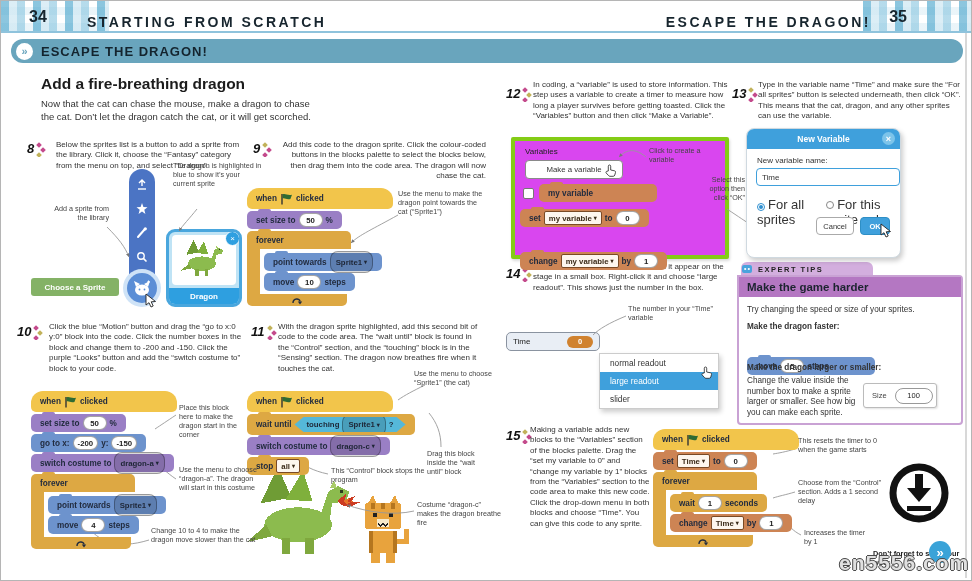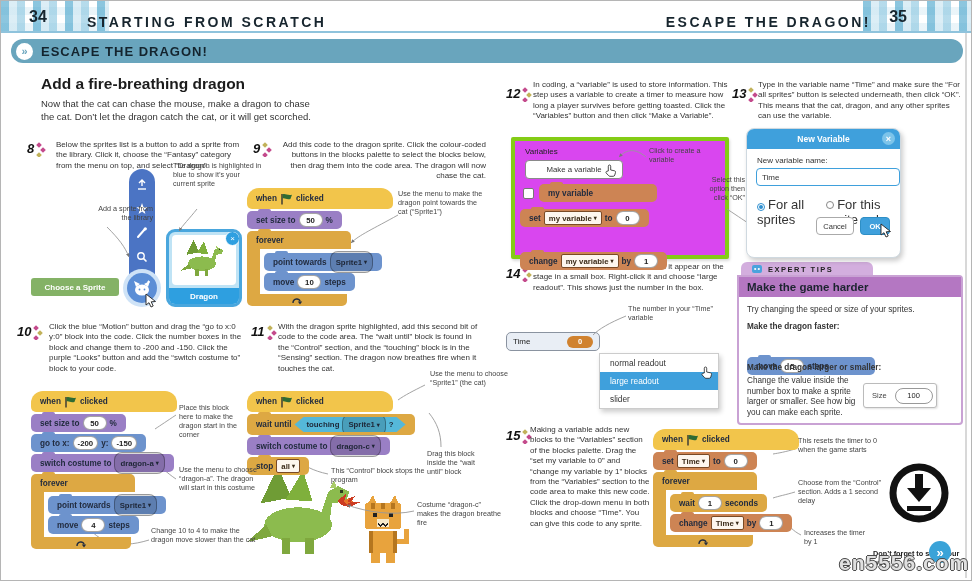--- a/index.html
+++ b/index.html
@@ -61,21 +61,21 @@
   .radio.checked::after{content:"";width:4px;height:4px;border-radius:50%;background:#2e8fd0;}
   .dlg-btns{position:absolute;right:10px;top:88px;display:flex;gap:6px;}
   .btn-cancel{width:36px;height:16px;background:#fff;border:1px solid #aaa;border-radius:4px;font-size:7.5px;color:#333;display:flex;align-items:center;justify-content:center;}
   .btn-ok{width:28px;height:16px;background:var(--dialog_blue,#3fa0dc);border:1px solid #2e8fc6;border-radius:4px;font-size:7.5px;color:#fff;font-weight:bold;display:flex;align-items:center;justify-content:center;}
   .readout{position:absolute;left:505px;top:331px;width:94px;height:19px;background:#e9eef5;border:1px solid #8a93a0;border-radius:5px;display:flex;align-items:center;justify-content:space-between;padding:0 6px;box-sizing:border-box;font-size:8px;color:#222;}
   .readout-val{width:26px;height:12px;background:#d0822f;border-radius:6px;color:#fff;font-size:7.5px;font-weight:bold;display:flex;align-items:center;justify-content:center;}
   .ctx-menu{position:absolute;left:598px;top:352px;width:118px;background:#fff;border:1px solid #ccc;box-shadow:2px 3px 5px rgba(0,0,0,.2);z-index:4;}
   .ctx-row{height:18px;display:flex;align-items:center;padding-left:10px;font-size:8.3px;color:#333;}
   .ctx-row.sel{background:#3fa0dc;color:#fff;}
   
-  .tips-tab{position:absolute;left:740px;top:261px;width:132px;height:14px;background:#d3aede;border-radius:6px 6px 0 0;display:flex;align-items:center;gap:5px;padding-left:10px;box-sizing:border-box;font-size:7.5px;font-weight:bold;letter-spacing:1.5px;color:#222;z-index:1;}
+  .tips-tab{position:absolute;left:740px;top:261px;width:132px;height:14px;background:#d3aede;border-radius:6px 6px 0 0;display:flex;align-items:center;gap:5px;padding-left:0;box-sizing:border-box;font-size:7.5px;font-weight:bold;letter-spacing:1.5px;color:#222;z-index:1;}
   .tips-box{position:absolute;left:736px;top:274px;width:226px;height:150px;background:#fff;border:2px solid #c9a2d4;border-radius:0 4px 4px 4px;box-sizing:border-box;z-index:2;}
   .tips-head{height:20px;background:var(--tips_purple,#b477c2);display:flex;align-items:center;padding-left:8px;font-size:11.5px;font-weight:bold;color:#1d2430;}
   .tips-body{font-size:8.2px;color:#333;line-height:1.3;}
   .size-box{position:absolute;left:124px;top:106px;width:74px;height:25px;background:#fff;border:1px solid #bbb;border-radius:3px;display:flex;align-items:center;gap:8px;padding-left:8px;box-sizing:border-box;font-size:7.5px;color:#444;box-shadow:1px 1px 2px rgba(0,0,0,.12);}
   .size-oval{width:36px;height:14px;border:1px solid #999;border-radius:8px;display:flex;align-items:center;justify-content:center;font-size:7.5px;color:#222;}
   
   .save-cap{position:absolute;left:872px;top:548px;width:92px;text-align:left;font-size:7.3px;font-weight:bold;color:#222;line-height:1.3;}
   .pageturn{position:absolute;left:928px;top:540px;width:22px;height:22px;border-radius:50%;background:#3aa3d8;color:#fff;font-size:13px;font-weight:bold;display:flex;align-items:center;justify-content:center;z-index:5;}
   .watermark{position:absolute;left:838px;top:550px;font-size:21px;font-weight:bold;color:#e0e0e0;letter-spacing:1px;text-shadow:-1px 0 #4a4a4a,1px 0 #4a4a4a,0 -1px #4a4a4a,0 1px #4a4a4a;z-index:6;}
   .page-edge{position:absolute;right:4px;top:32px;width:2px;height:545px;background:#d8d8d8;}
@@ -234,21 +234,21 @@
       <svg width="11" height="15">
         <g fill="#c44a8c">
           <rect x="1" y="1" width="4" height="4" transform="rotate(45 3 3)" fill="#c2b25a"></rect>
           <rect x="5" y="6" width="4" height="4" transform="rotate(45 7 8)"></rect>
           <rect x="1" y="11" width="4" height="4" transform="rotate(45 3 13)"></rect>
         </g>
       </svg>
     </div>
   <div class="step-text" style="left:529px;top:424px;width:120px;">Making a variable adds new blocks to the “Variables” section of the blocks palette. Drag the “set my variable to 0” and “change my variable by 1” blocks from the “Variables” section to the code area to make this new code. Click the drop-down menu in both blocks and choose “Time”. You can give this code to any sprite.</div>
 
-  <div class="ann" style="left:52px;top:203px;width:56px;text-align:right;margin-left:44px;">Add a sprite from the library</div>
+  <div class="ann" style="left:52px;top:203px;width:56px;text-align:right;">Add a sprite from the library</div>
   <div class="ann" style="left:172px;top:160px;width:90px;">The dragon is highlighted in blue to show it’s your current sprite</div>
 
   <div class="toolbar">
     <svg width="12" height="12">
         <path d="M6,1 L6,7 M3,4 L6,1 L9,4" stroke="#fff" stroke-width="1.4" fill="none"></path>
         <path d="M2,10 H10" stroke="#fff" stroke-width="1.4"></path>
       </svg>
     <svg width="12" height="12">
         <polygon points="6,0 7.4,4 11.5,4.3 8.3,6.8 9.4,11 6,8.6 2.6,11 3.7,6.8 0.5,4.3 4.6,4" fill="#fff"></polygon>
       </svg>
@@ -414,21 +414,21 @@
         </span>
     </div>
     <div class="blk" style="background:var(--control,#dda843);">
       <span>stop</span>
       <span class="dd-rect">
           <span>all</span>
           <span class="caret">▾</span>
         </span>
     </div>
   </div>
-  <div class="ann" style="left:429px;top:368px;width:80px;">Use the menu to choose “Sprite1” (the cat)</div>
+  <div class="ann" style="left:413px;top:368px;width:80px;">Use the menu to choose “Sprite1” (the cat)</div>
   <div class="ann" style="left:330px;top:465px;width:94px;">This “Control” block stops the program</div>
   <div class="ann" style="left:426px;top:448px;width:62px;">Drag this block inside the “wait until” block</div>
   <div class="ann" style="left:416px;top:499px;width:86px;">Costume “dragon-c” makes the dragon breathe fire</div>
 
   <svg class="abs" style="left:244px;top:460px;" width="116" height="110">
       <use href="#sym-dragon" width="116" height="110"></use>
     </svg>
   <svg class="abs" style="left:336px;top:492px;" width="28" height="18">
       <g shape-rendering="crispEdges">
         <polygon points="0,8 9,1 8,7 18,3 14,9 24,9 12,14 4,12" fill="#cc3b22"></polygon>

